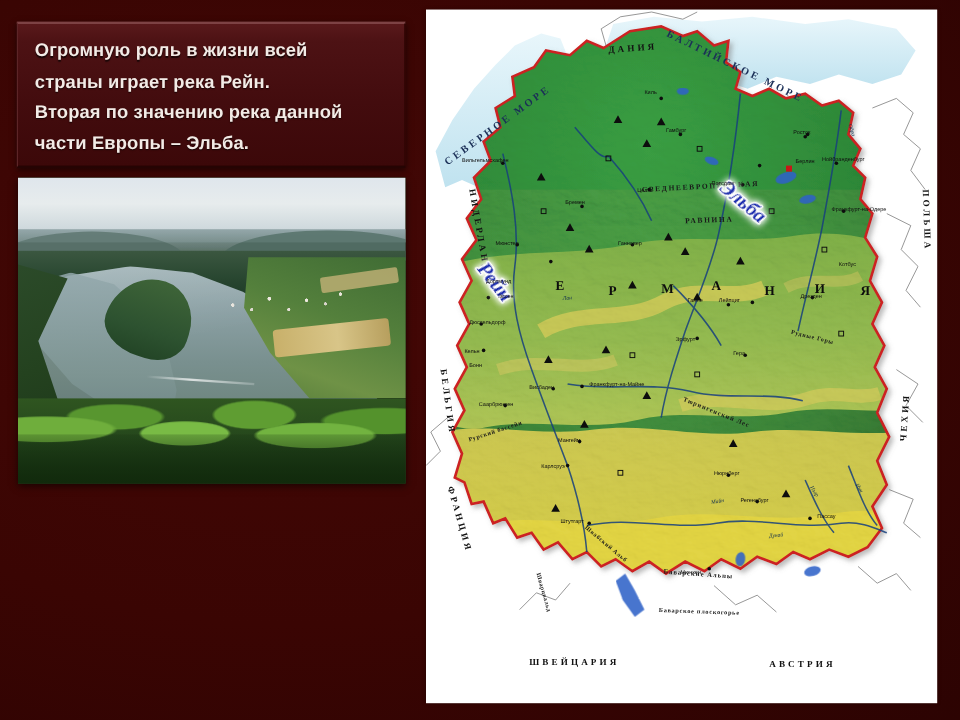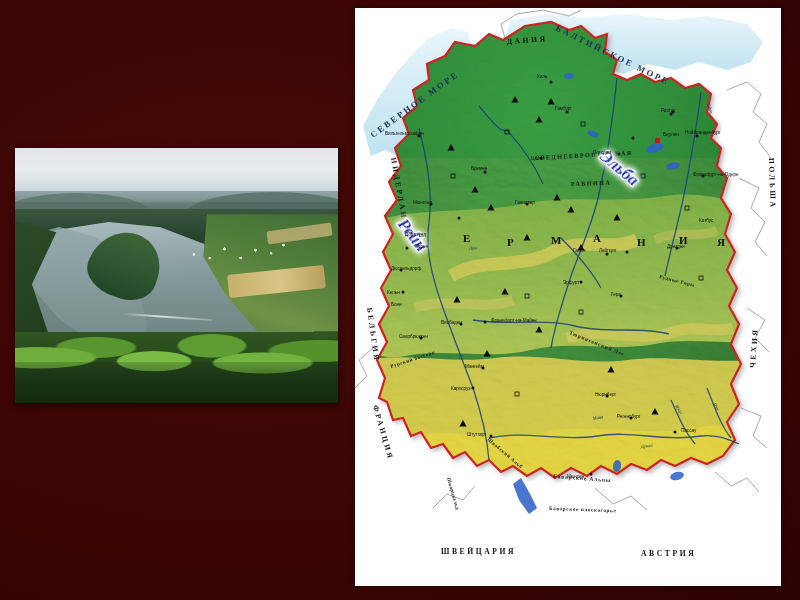--- a/index.html
+++ b/index.html
@@ -242,20 +242,26 @@
     stroke-width: 2.6px;
     paint-order: stroke fill;
     stroke-linejoin: round;
   }
 </style>
 </head>
 <body>
 
 <div id="slide">
 
+  <div id="caption-box">
+    <p>Огромную роль в жизни всей
+страны играет река Рейн.
+Вторая по значению река данной
+части Европы – Эльба.</p>
+  </div>
 
   <div id="photo-frame">
     <div id="photo">
       <div class="ph-sky"></div>
       <div class="ph-farhills"></div>
       <div class="ph-forest-band"></div>
       <div class="ph-water"></div>
       <div class="ph-water2"></div>
       <div class="ph-rightbank"></div>
       <div class="ph-field-tan2"></div>

